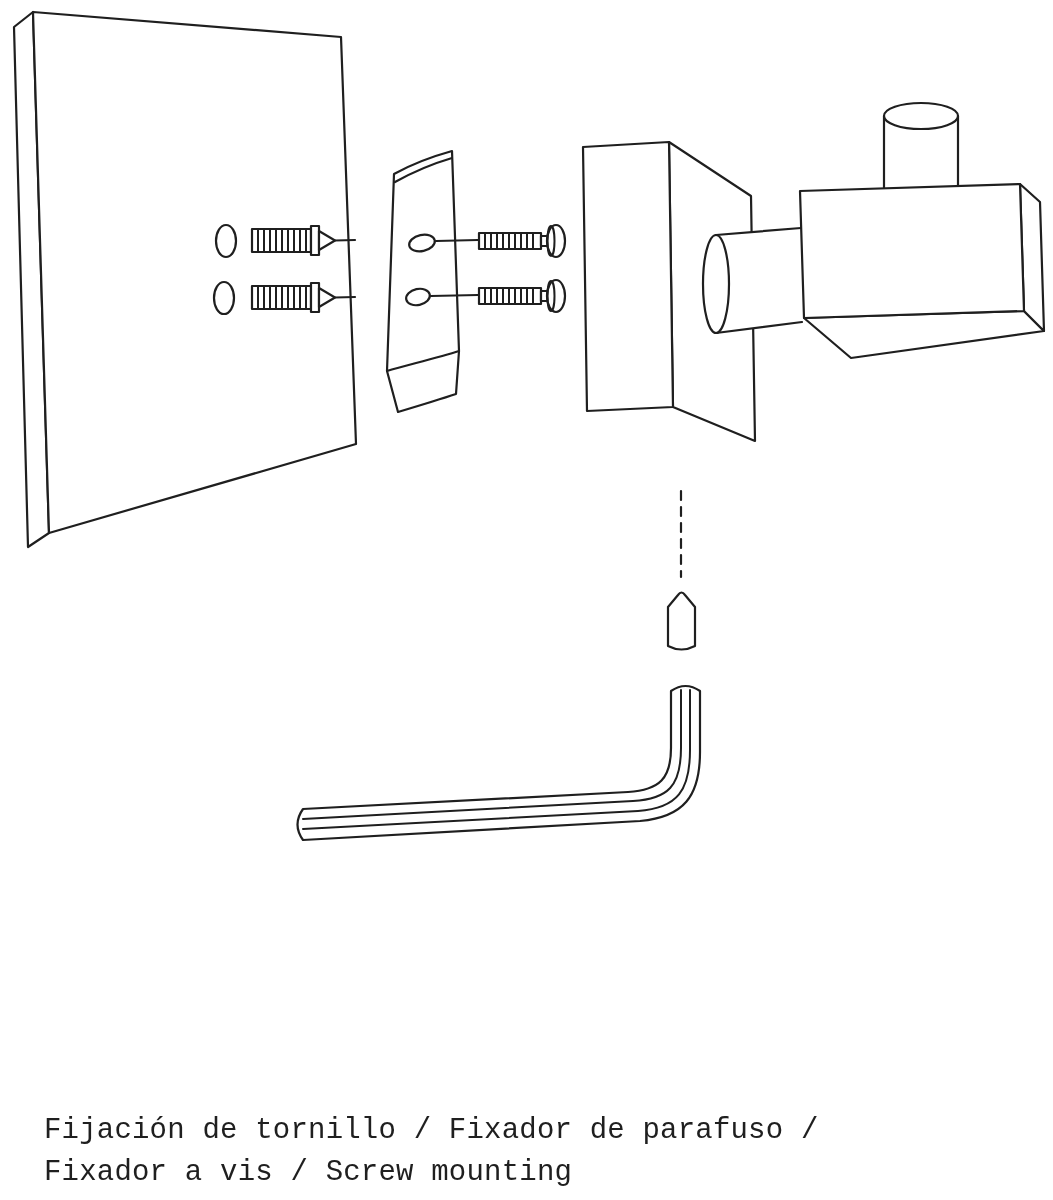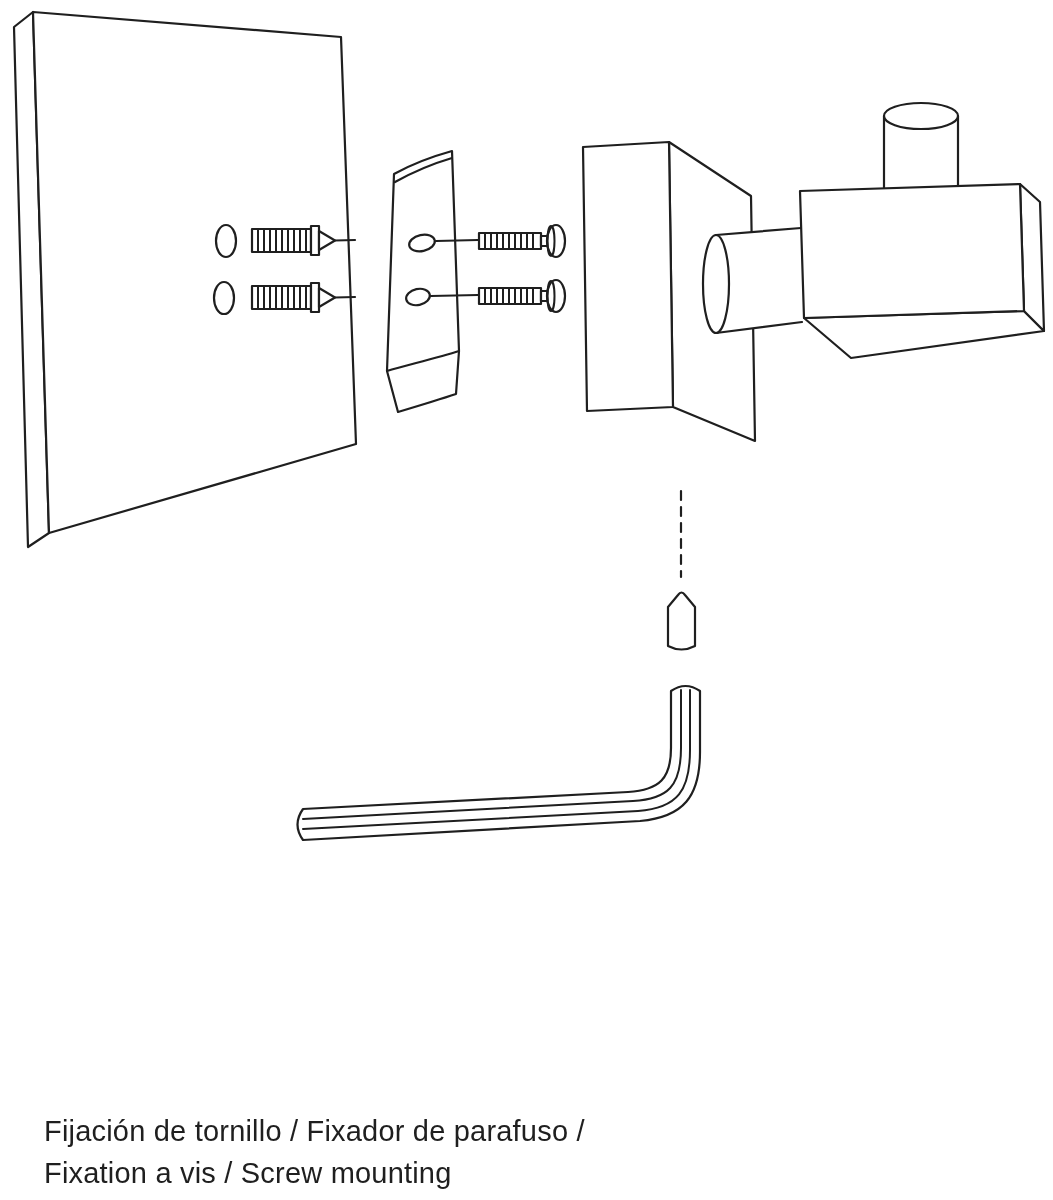--- a/index.html
+++ b/index.html
@@ -1,21 +1,21 @@
 <!DOCTYPE html>
 <html style="--ink: #1f1f1f; --background: #ffffff;"><head>
 <meta charset="utf-8">
 <style>
   :root { --ink:#1f1f1f; --background:#ffffff; }
   * { box-sizing: border-box; }
   html, body { margin:0; padding:0; background:var(--background); }
   .stage {
     position:relative; width:1053px; height:1200px;
     background:var(--background); overflow:hidden;
-    font-family:Liberation Sans, sans-serif;
+    font-family:Liberation Mono, monospace;
   }
   .diagram { position:absolute; left:0; top:0; }
   .ln   { fill:none; stroke:var(--ink); stroke-width:2.2; stroke-linecap:round; stroke-linejoin:round; }
   .thin { stroke-width:2; }
   .face { fill:#ffffff; stroke:var(--ink); stroke-width:2.2; stroke-linejoin:round; stroke-linecap:round; }
   .caption {
     position:absolute; left:44px; top:1110px;
     font-size:29px; line-height:42px; color:var(--ink);
     letter-spacing:0.2px;
   }
@@ -113,16 +113,16 @@
     <g>
       <path class="face" d="M303,809 L628,792 C660,790 671,778 671,748 L671,691 Q685.5,681 700,691 L700,752 C700,796 684,817 640,821 L303,840 Q292,824.5 303,809 Z"></path>
       <path class="ln thin" d="M303,819 L633,801 C668,799 681,786 681,748 L681,690"></path>
       <path class="ln thin" d="M303,829 L638,811 C678,808 690,790 690,750 L690,690"></path>
     </g>
 
   </svg>
 
   <div class="caption">
     <div>Fijación de tornillo / Fixador de parafuso /</div>
-    <div>Fixation a vis / Screw mounting</div>
+    <div>Fixador a vis / Screw mounting</div>
   </div>
 
 </div>
 
 </body></html>

